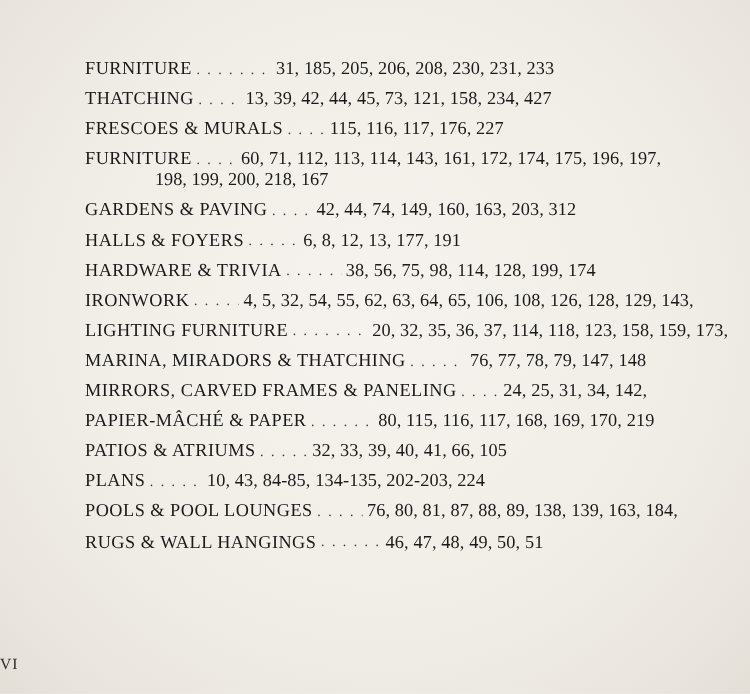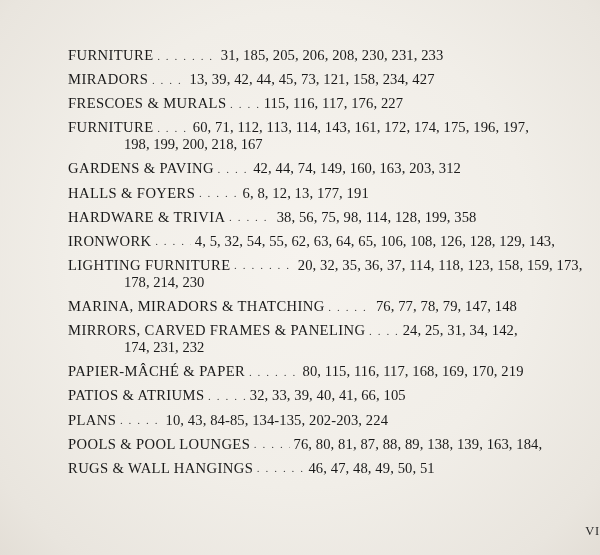--- a/index.html
+++ b/index.html
@@ -58,66 +58,64 @@
   }
   .nums {
     letter-spacing: 0.1px;
     margin-top: 11px;
   }
   .folio {
     position: absolute;
     left: 0;
     right: 0;
     top: 524px;
-    text-align: right;
+    text-align: left;
     font-size: 12.5px;
     letter-spacing: 0.8px;
     color: #2a2a2a;
   }
 </style>
 </head>
 <body>
 
 <div class="page">
   <div class="content" id="index-list">
       <div class="entry">
         <span class="line"><span class="title">FURNITURE</span> <span class="leader" style="width: 60px;">. . . . . . . . . . . . . . . . . . . . . . . . . . . . . . . . . . . . . . . </span> <span class="nums">31, 185, 205, 206, 208, 230, 231, 233</span></span>
       </div>
       <div class="entry">
-        <span class="line"><span class="title">MIRADORS</span> <span class="leader" style="width: 34px;">. . . . . . . . . . . . . . . . . . . . . . . . . . . . . . . . . . . . . . . </span> <span class="nums">13, 39, 42, 44, 45, 73, 121, 158, 234, 427</span></span>
+        <span class="line"><span class="title">THATCHING</span> <span class="leader" style="width: 34px;">. . . . . . . . . . . . . . . . . . . . . . . . . . . . . . . . . . . . . . . </span> <span class="nums">13, 39, 42, 44, 45, 73, 121, 158, 234, 427</span></span>
       </div>
       <div class="entry">
         <span class="line"><span class="title">FRESCOES &amp; MURALS</span> <span class="leader" style="width: 30px;">. . . . . . . . . . . . . . . . . . . . . . . . . . . . . . . . . . . . . . . </span> <span class="nums">115, 116, 117, 176, 227</span></span>
       </div>
       <div class="entry">
         <span class="line"><span class="title">FURNITURE</span> <span class="leader" style="width: 32px;">. . . . . . . . . . . . . . . . . . . . . . . . . . . . . . . . . . . . . . . </span> <span class="nums">60, 71, 112, 113, 114, 143, 161, 172, 174, 175, 196, 197,</span></span>
         <span class="line cont">198, 199, 200, 218, 167</span>
       </div>
       <div class="entry">
         <span class="line"><span class="title">GARDENS &amp; PAVING</span> <span class="leader" style="width: 32px;">. . . . . . . . . . . . . . . . . . . . . . . . . . . . . . . . . . . . . . . </span> <span class="nums">42, 44, 74, 149, 160, 163, 203, 312</span></span>
       </div>
       <div class="entry">
         <span class="line"><span class="title">HALLS &amp; FOYERS</span> <span class="leader" style="width: 40px;">. . . . . . . . . . . . . . . . . . . . . . . . . . . . . . . . . . . . . . . </span> <span class="nums">6, 8, 12, 13, 177, 191</span></span>
       </div>
       <div class="entry">
-        <span class="line"><span class="title">HARDWARE &amp; TRIVIA</span> <span class="leader" style="width: 44px;">. . . . . . . . . . . . . . . . . . . . . . . . . . . . . . . . . . . . . . . </span> <span class="nums">38, 56, 75, 98, 114, 128, 199, 358</span></span>
+        <span class="line"><span class="title">HARDWARE &amp; TRIVIA</span> <span class="leader" style="width: 44px;">. . . . . . . . . . . . . . . . . . . . . . . . . . . . . . . . . . . . . . . </span> <span class="nums">38, 56, 75, 98, 114, 128, 199, 174</span></span>
       </div>
       <div class="entry">
         <span class="line"><span class="title">IRONWORK</span> <span class="leader" style="width: 36px;">. . . . . . . . . . . . . . . . . . . . . . . . . . . . . . . . . . . . . . . </span> <span class="nums">4, 5, 32, 54, 55, 62, 63, 64, 65, 106, 108, 126, 128, 129, 143,</span></span>
       </div>
       <div class="entry">
         <span class="line"><span class="title">LIGHTING FURNITURE</span> <span class="leader" style="width: 60px;">. . . . . . . . . . . . . . . . . . . . . . . . . . . . . . . . . . . . . . . </span> <span class="nums">20, 32, 35, 36, 37, 114, 118, 123, 158, 159, 173,</span></span>
-        <span class="line cont">178, 214, 230</span>
       </div>
       <div class="entry">
         <span class="line"><span class="title">MARINA, MIRADORS &amp; THATCHING</span> <span class="leader" style="width: 44px;">. . . . . . . . . . . . . . . . . . . . . . . . . . . . . . . . . . . . . . . </span> <span class="nums">76, 77, 78, 79, 147, 148</span></span>
       </div>
       <div class="entry">
         <span class="line"><span class="title">MIRRORS, CARVED FRAMES &amp; PANELING</span> <span class="leader" style="width: 30px;">. . . . . . . . . . . . . . . . . . . . . . . . . . . . . . . . . . . . . . . </span> <span class="nums">24, 25, 31, 34, 142,</span></span>
-        <span class="line cont">174, 231, 232</span>
       </div>
       <div class="entry">
         <span class="line"><span class="title">PAPIER-MÂCHÉ &amp; PAPER</span> <span class="leader" style="width: 50px;">. . . . . . . . . . . . . . . . . . . . . . . . . . . . . . . . . . . . . . . </span> <span class="nums">80, 115, 116, 117, 168, 169, 170, 219</span></span>
       </div>
       <div class="entry">
         <span class="line"><span class="title">PATIOS &amp; ATRIUMS</span> <span class="leader" style="width: 38px;">. . . . . . . . . . . . . . . . . . . . . . . . . . . . . . . . . . . . . . . </span> <span class="nums">32, 33, 39, 40, 41, 66, 105</span></span>
       </div>
       <div class="entry">
         <span class="line"><span class="title">PLANS</span> <span class="leader" style="width: 42px;">. . . . . . . . . . . . . . . . . . . . . . . . . . . . . . . . . . . . . . . </span> <span class="nums">10, 43, 84-85, 134-135, 202-203, 224</span></span>
       </div>

